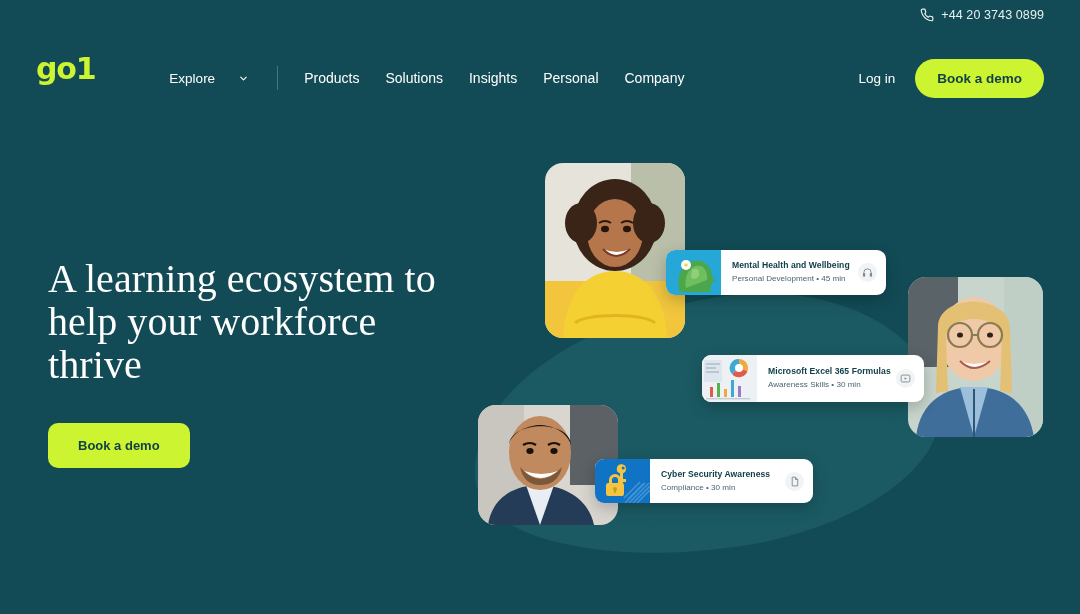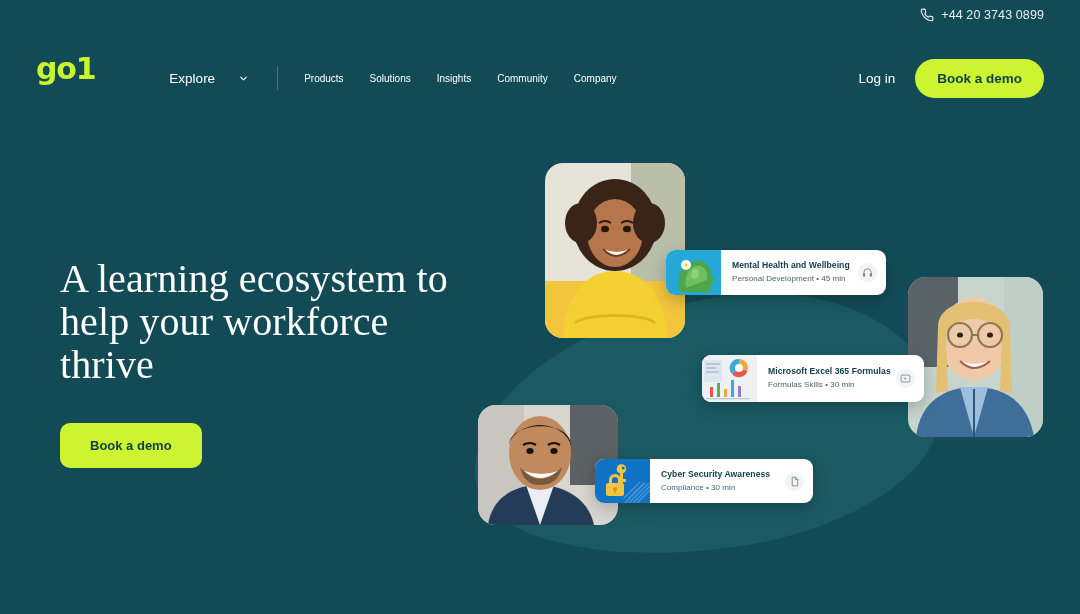--- a/index.html
+++ b/index.html
@@ -50,35 +50,35 @@
   .nav-explore {
     display:flex; align-items:center; gap:23px;
     color:#FFFFFF; font-size:13.5px;
   }
   .chev { width:11px; height:11px; display:block; }
   .divider {
     width:1px; height:24px; background:#4A757C;
     margin:0 26px 0 28px;
   }
   .nav-links { display:flex; align-items:center; gap:26px; }
-  .nav-link { color:#FFFFFF; font-size:10px; white-space:nowrap; }
+  .nav-link { color:#FFFFFF; font-size:14px; white-space:nowrap; }
 
   .header-right {
     margin-left:auto; display:flex; align-items:center; gap:20px;
   }
   .login { color:#FFFFFF; font-size:13.5px; }
   .btn-demo {
     background:#CDF431; color:#103F47;
     font-size:13.5px; font-weight:600;
     padding:12px 22px; border-radius:999px;
     border:none; white-space:nowrap;
   }
 
   
-  .hero-copy { position:absolute; left:60px; top:258px; width:420px; }
+  .hero-copy { position:absolute; left:48px; top:258px; width:420px; }
   .hero-title {
     font-family:"Liberation Serif", serif;
     font-size:40px; line-height:1.07; color:#FFFFFF;
     font-weight:400; letter-spacing:.1px;
   }
   .btn-hero {
     margin-top:37px;
     background:#CDF431; color:#103F47;
     font-size:13px; font-weight:600;
     padding:15px 30px; border-radius:10px; border:none;
@@ -146,21 +146,21 @@
       <span>Explore</span>
       <svg class="chev" viewBox="0 0 24 24" fill="none" stroke="#FFFFFF" stroke-width="2.4" stroke-linecap="round" stroke-linejoin="round">
         <polyline points="6 9 12 15 18 9"></polyline>
       </svg>
     </div>
     <div class="divider"></div>
     <div class="nav-links">
       <a class="nav-link">Products</a>
       <a class="nav-link">Solutions</a>
       <a class="nav-link">Insights</a>
-      <a class="nav-link">Community</a>
+      <a class="nav-link">Personal</a>
       <a class="nav-link">Company</a>
     </div>
   </div>
 
   <div class="header-right">
     <a class="login">Log in</a>
     <button class="btn-demo">Book a demo</button>
   </div>
 </div>
 
@@ -278,21 +278,21 @@
       <rect x="22" y="34" width="3" height="8" fill="#F0A93B"></rect>
       <rect x="29" y="25" width="3" height="17" fill="#3FA9D6"></rect>
       <rect x="36" y="31" width="3" height="11" fill="#9B7BC9"></rect>
       <rect x="4" y="43" width="44" height="1.4" fill="#C2CED7"></rect>
     </svg>
   </div>
   <div class="card-body">
     <div class="card-text">
       <div class="card-title">Microsoft Excel 365 Formulas</div>
       <div class="card-meta">
-        <span>Formulas Skills</span>
+        <span>Awareness Skills</span>
         <span>•</span>
         <span>30 min</span>
       </div>
     </div>
     <div class="card-badge">
       <svg class="badge-svg" viewBox="0 0 24 24" fill="none" stroke="#7B8A91" stroke-width="2">
         <rect x="2.5" y="4.5" width="19" height="15" rx="2.5"></rect>
         <path d="M10 9.2 L15.2 12 L10 14.8 Z" fill="#7B8A91" stroke="none"></path>
       </svg>
     </div>

